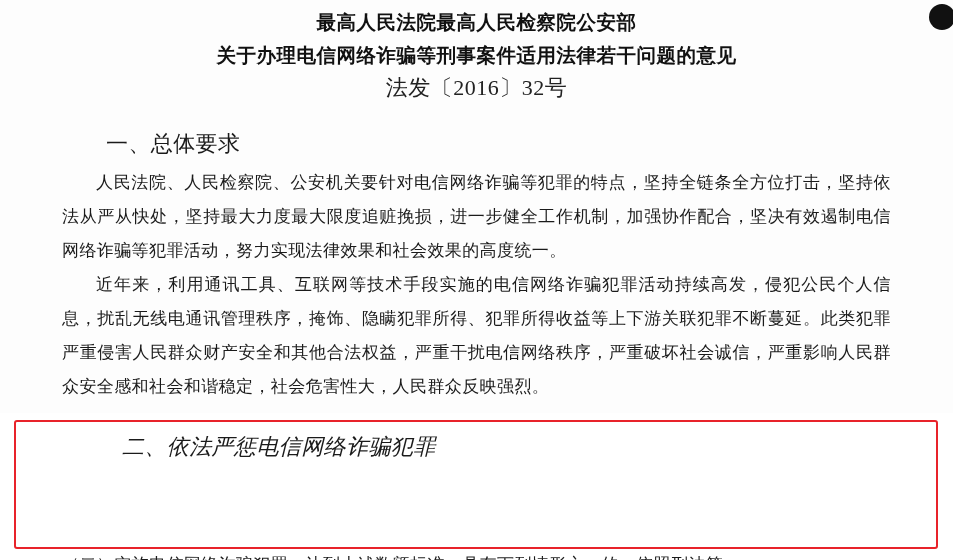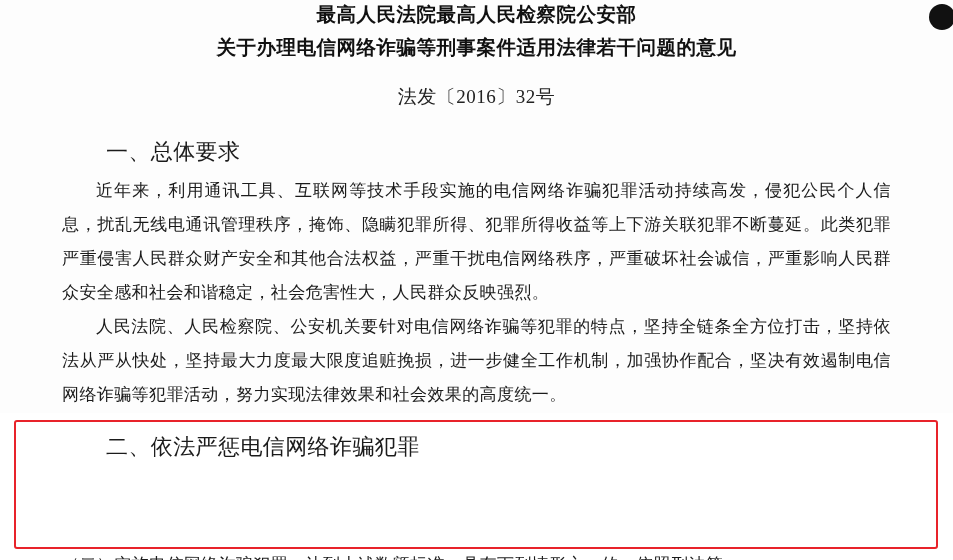--- a/index.html
+++ b/index.html
@@ -14,44 +14,44 @@
     color: #1a1a1a;
     overflow: hidden;
     position: relative;
   }
   .page {
     position: relative;
     width: 953px;
     height: 413px;
     background: #fdfdfd;
     box-sizing: border-box;
-    padding: 0 62px 0 62px;
+    padding: 8px 62px 0 62px;
   }
   .doc-title {
     text-align: center;
     font-size: 19.5px;
     font-weight: bold;
     line-height: 1.55;
     letter-spacing: 0.5px;
     color: #111;
   }
   .doc-title-line2 {
     text-align: center;
     font-size: 19.5px;
     font-weight: bold;
     line-height: 1.55;
     letter-spacing: 0.5px;
     color: #111;
     margin-top: 3px;
   }
   .doc-number {
     text-align: center;
-    font-size: 19px;
+    font-size: 22px;
     line-height: 1.5;
-    margin-top: 20px;
+    margin-top: 0;
     color: #222;
     letter-spacing: 0.5px;
   }
   .body-text {
     font-size: 17px;
     line-height: 2.0;
     text-align: justify;
     text-justify: inter-ideograph;
     color: #1b1b1b;
     letter-spacing: 0.4px;
@@ -75,23 +75,24 @@
     top: 420px;
     width: 924px;
     height: 129px;
     border: 2.5px solid #e8232a;
     border-radius: 3px;
     box-sizing: border-box;
     pointer-events: none;
   }
   .boxed-content {
     position: absolute;
-    left: 62px;
+    left: 78px;
     top: 425px;
     width: 830px;
+    font-style: italic;
   }
   .bottom-clip {
     position: absolute;
     left: 62px;
     top: 548px;
     width: 830px;
     height: 14px;
     overflow: hidden;
     font-size: 17px;
     line-height: 2.0;
@@ -123,22 +124,22 @@
 
   <div class="corner-dot"></div>
 
   <div class="doc-title">最高人民法院最高人民检察院公安部</div>
   <div class="doc-title-line2">关于办理电信网络诈骗等刑事案件适用法律若干问题的意见</div>
   <div class="doc-number">法发〔2016〕32号</div>
 
   <div style="height:18px"></div>
 
   <div class="section-head">一、总体要求</div>
+  <div class="body-text indent">人民法院、人民检察院、公安机关要针对电信网络诈骗等犯罪的特点，坚持全链条全方位打击，坚持依法从严从快处，坚持最大力度最大限度追赃挽损，进一步健全工作机制，加强协作配合，坚决有效遏制电信网络诈骗等犯罪活动，努力实现法律效果和社会效果的高度统一。</div>
   <div class="body-text indent">近年来，利用通讯工具、互联网等技术手段实施的电信网络诈骗犯罪活动持续高发，侵犯公民个人信息，扰乱无线电通讯管理秩序，掩饰、隐瞒犯罪所得、犯罪所得收益等上下游关联犯罪不断蔓延。此类犯罪严重侵害人民群众财产安全和其他合法权益，严重干扰电信网络秩序，严重破坏社会诚信，严重影响人民群众安全感和社会和谐稳定，社会危害性大，人民群众反映强烈。</div>
-  <div class="body-text indent">人民法院、人民检察院、公安机关要针对电信网络诈骗等犯罪的特点，坚持全链条全方位打击，坚持依法从严从快处，坚持最大力度最大限度追赃挽损，进一步健全工作机制，加强协作配合，坚决有效遏制电信网络诈骗等犯罪活动，努力实现法律效果和社会效果的高度统一。</div>
 
   <div class="highlight-box"></div>
 
   <div class="boxed-content">
     <div class="section-head">二、依法严惩电信网络诈骗犯罪</div>
   </div>
 
   <div class="bottom-clip">（二）实施电信网络诈骗犯罪，达到上述数额标准，具有下列情形之一的，依照刑法第</div>
 
   <div class="scroll-hint"></div>

